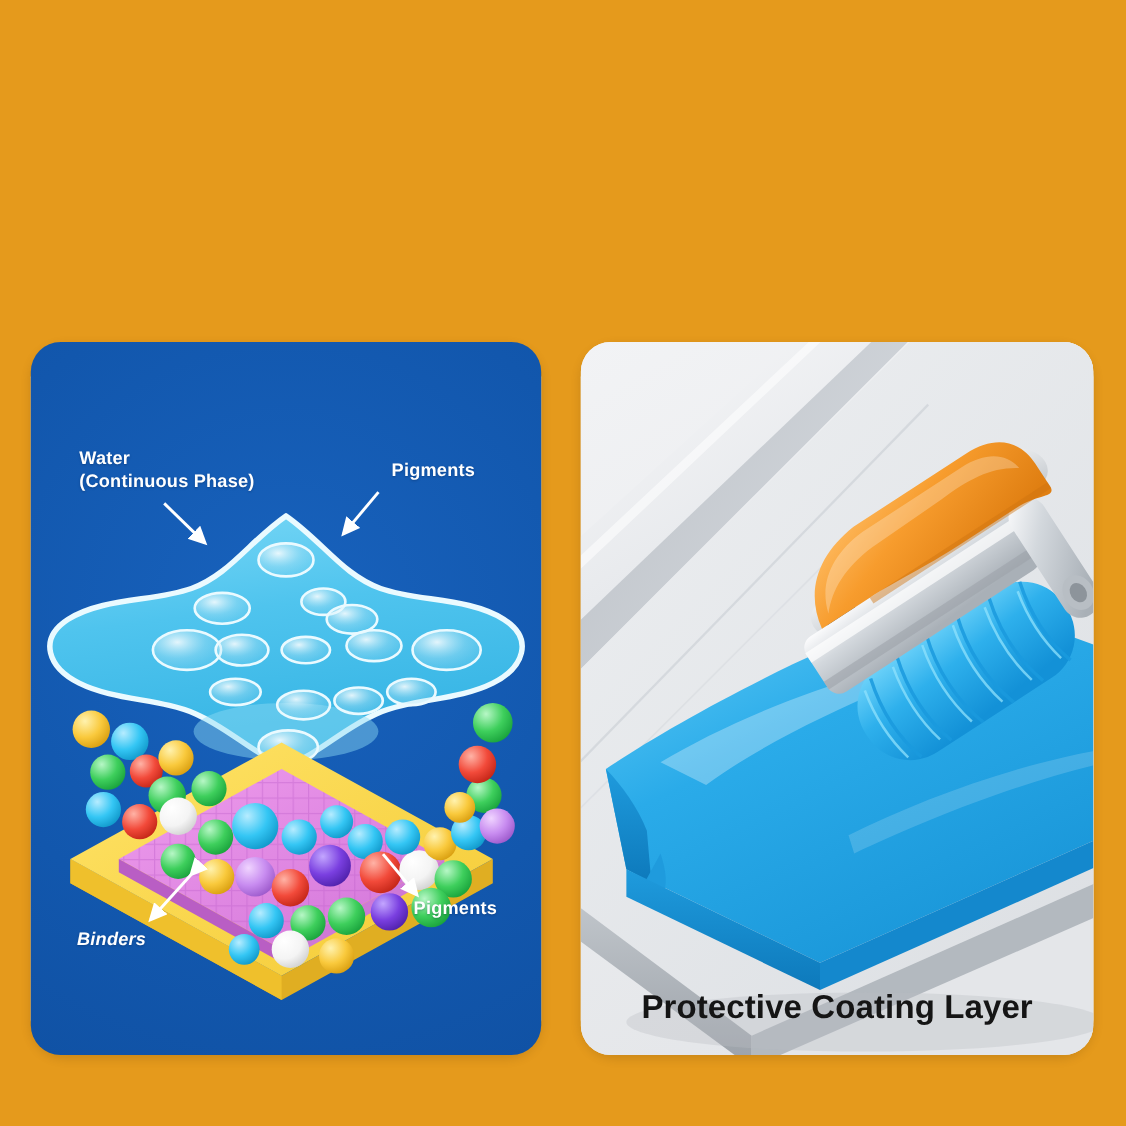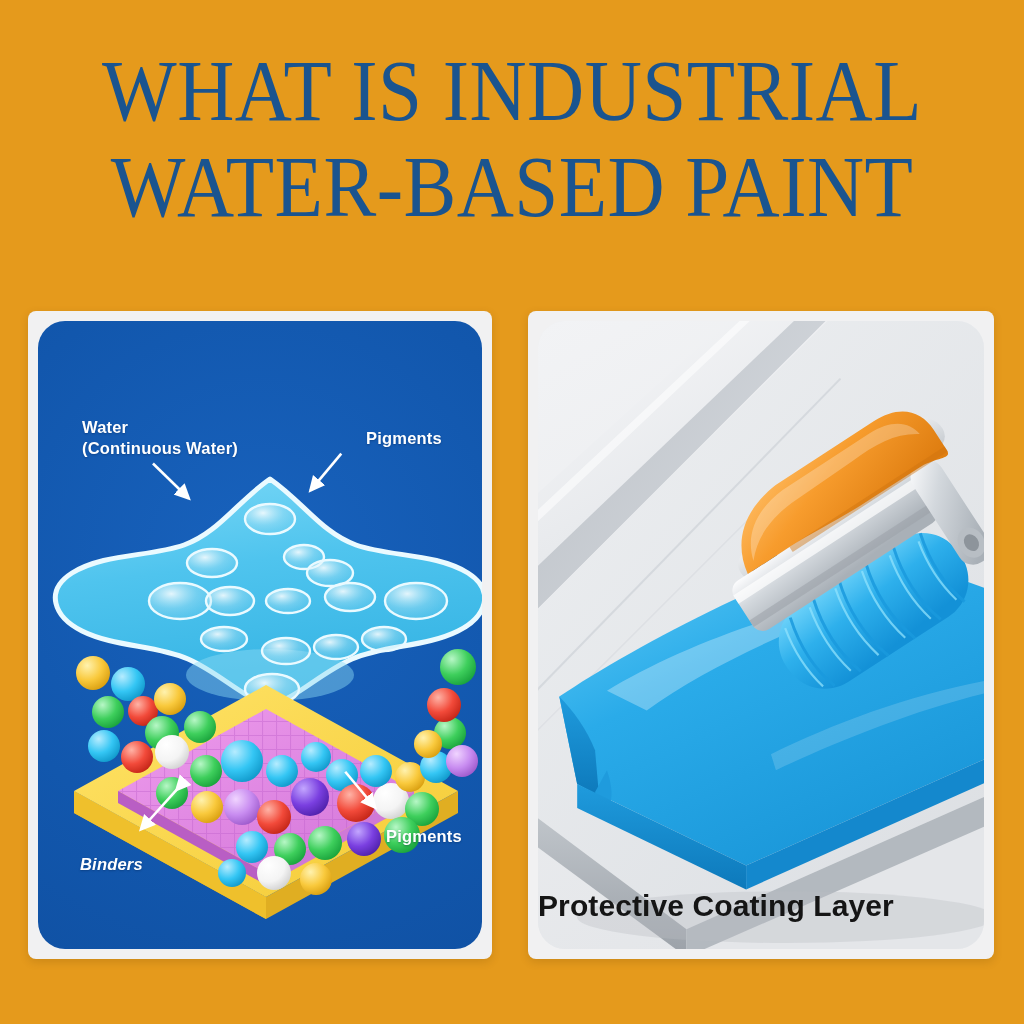--- a/index.html
+++ b/index.html
@@ -28,23 +28,23 @@
     font-size:86px;
     font-weight:400;
     transform:scaleX(0.92);
     white-space:nowrap;
   }
   .title-line.l2{margin-top:8px;}
 
   
   .panel{
     position:absolute;
-    border-radius:8px;
+    border-radius:32px;
     background:#f1f1f2;
-    padding:10px;
+    padding:0;
     box-shadow:0 3px 9px rgba(90,55,0,.18);
     box-sizing:border-box;
   }
   #panel-left{left:28px;top:311px;width:464px;height:648px;}
   #panel-right{left:528px;top:311px;width:466px;height:648px;}
 
   .panel-inner{
     position:relative;width:100%;height:100%;
     border-radius:27px;overflow:hidden;
   }
@@ -74,34 +74,30 @@
   
   #water-blob{position:absolute;left:-4px;top:140px;width:472px;height:270px;}
   
   #platform{position:absolute;left:28px;top:330px;width:400px;height:270px;}
   #spheres{position:absolute;left:8px;top:290px;width:440px;height:300px;}
 
   
   #photo{position:absolute;left:0;top:0;width:100%;height:100%;}
   .caption{
     position:absolute;left:0;right:0;bottom:26px;
-    color:#151515;
+    text-align:center;color:#151515;
     font-family:"Liberation Sans",sans-serif;
     font-weight:bold;font-size:30px;letter-spacing:.1px;
   }
 </style>
 </head>
 <body>
 
 <div id="poster">
 
-  <div class="title-block">
-    <span class="title-line l1">WHAT IS INDUSTRIAL</span>
-    <span class="title-line l2">WATER-BASED PAINT</span>
-  </div>
 
   <div class="panel" id="panel-left">
     <div class="panel-inner">
 
       <svg id="water-blob" viewBox="0 0 472 270">
         <defs>
           <linearGradient id="wgrad" x1="0" y1="0" x2="0.25" y2="1">
             <stop offset="0%" stop-color="#7ad8f6"></stop>
             <stop offset="45%" stop-color="#4fc4ee"></stop>
             <stop offset="100%" stop-color="#35b4e4"></stop>
@@ -263,21 +259,21 @@
           </marker>
         </defs>
         <line x1="116" y1="143" x2="152" y2="178" stroke="#fff" stroke-width="2.6" marker-end="url(#ah)"></line>
         <line x1="306" y1="133" x2="275" y2="170" stroke="#fff" stroke-width="2.6" marker-end="url(#ah)"></line>
         <line x1="310" y1="454" x2="340" y2="490" stroke="#fff" stroke-width="2.6" marker-end="url(#ah)"></line>
         <line x1="140" y1="472" x2="104" y2="512" stroke="#fff" stroke-width="2.6" marker-start="url(#ah2)" marker-end="url(#ah)"></line>
       </svg>
 
       <div class="lbl" id="lbl-water">
         <span>Water</span><br>
-        <span>(Continuous Water)</span>
+        <span>(Continuous Phase)</span>
       </div>
       <div class="lbl" id="lbl-pigments-top">Pigments</div>
       <div class="lbl" id="lbl-pigments-bottom">Pigments</div>
       <div class="lbl" id="lbl-binders">Binders</div>
 
     </div>
   </div>
 
   <div class="panel" id="panel-right">
     <div class="panel-inner">

